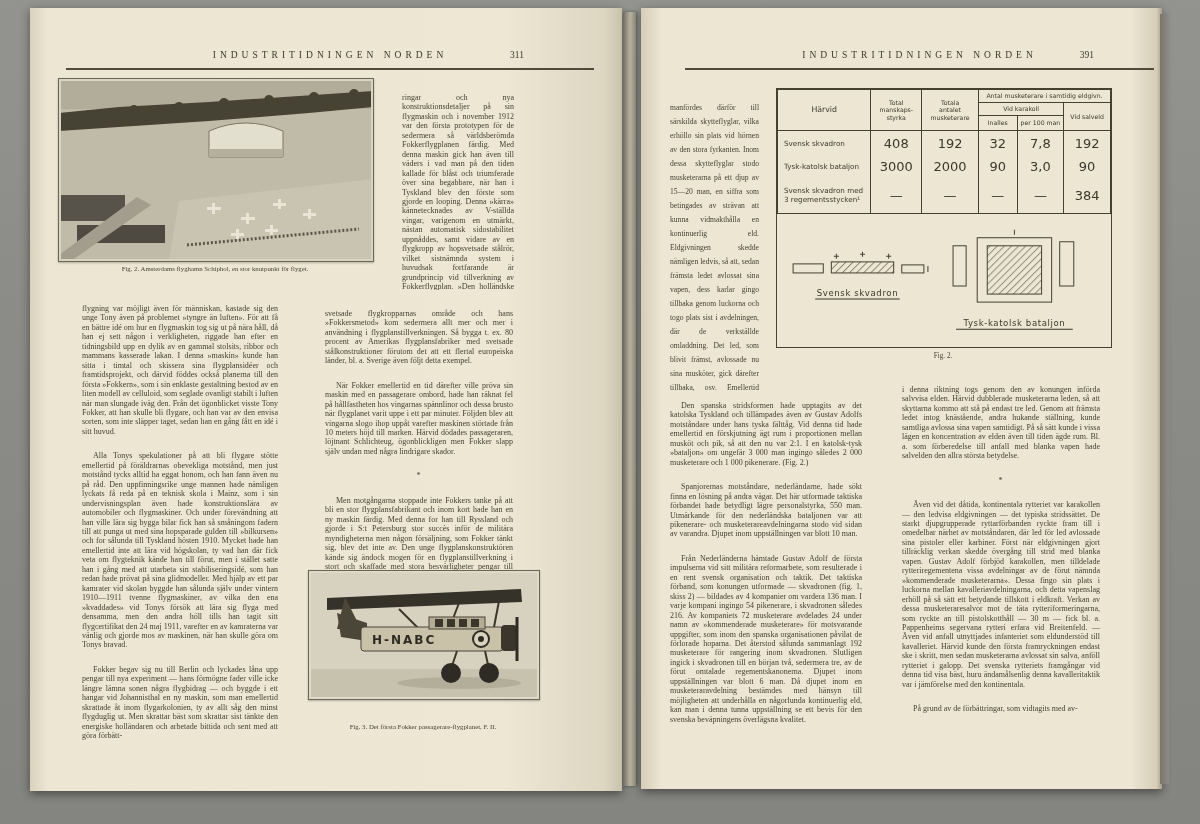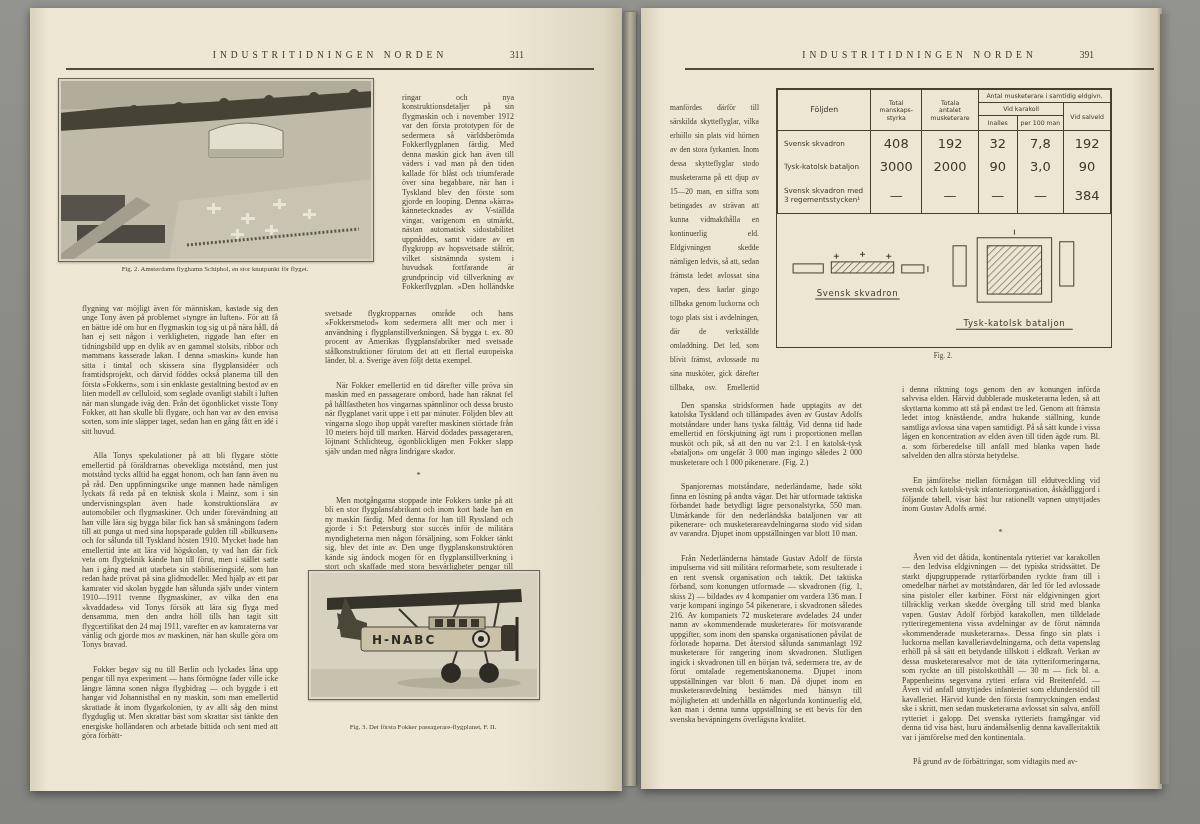--- a/index.html
+++ b/index.html
@@ -150,21 +150,21 @@
         <colgroup>
             <col style="width:92px">
             <col style="width:50px">
             <col style="width:56px">
             <col style="width:38px">
             <col style="width:46px">
             <col style="width:46px">
           </colgroup>
         <tbody>
             <tr>
-          <th rowspan="3" style="font-size:7.8px;">Följden</th>
+          <th rowspan="3" style="font-size:7.8px;">Härvid</th>
           <th rowspan="3">Total
 manskaps-
 styrka</th>
           <th rowspan="3">Totala
 antalet
 musketerare</th>
           <th colspan="3" style="height:10px;">Antal musketerare i samtidig eldgivn.</th>
         </tr>
         <tr>
           <th colspan="2" style="height:10px;">Vid  karakoll</th>
@@ -237,21 +237,20 @@
     </div>
     <div class="figcap" style="left:135px;top:344px;width:334px;">Fig. 2.</div>
 
     <div class="col body-text" style="left:14px;top:378px;width:222px;height:388px;" data-first-indent="true">
         <p>Den spanska stridsformen hade upptagits av det katolska Tyskland och tillämpades även av Gustav Adolfs motståndare under hans tyska fälttåg. Vid denna tid hade emellertid en förskjutning ägt rum i proportionen mellan musköt och pik, så att den nu var 2:1. I en katolsk-tysk »bataljon» om ungefär 3 000 man ingingo således 2 000 musketerare och 1 000 pikenerare. (Fig. 2.)</p>
         <p>Spanjorernas motståndare, nederländarne, hade sökt finna en lösning på andra vägar. Det här utformade taktiska förbandet hade betydligt lägre personalstyrka, 550 man. Utmärkande för den nederländska bataljonen var att pikenerare- och musketerareavdelningarna stodo vid sidan av varandra. Djupet inom uppställningen var blott 10 man.</p>
         <p>Från Nederländerna hämtade Gustav Adolf de första impulserna vid sitt militära reformarbete, som resulterade i en rent svensk organisation och taktik. Det taktiska förband, som konungen utformade — skvadronen (fig. 1, skiss 2) — bildades av 4 kompanier om vardera 136 man. I varje kompani ingingo 54 pikenerare, i skvadronen således 216. Av kompaniets 72 musketerare avdelades 24 under namn av »kommenderade musketerare» för motsvarande uppgifter, som inom den spanska organisationen påvilat de förlorade hoparna. Det återstod sålunda sammanlagt 192 musketerare för rangering inom skvadronen. Slutligen ingick i skvadronen till en början två, sedermera tre, av de förut omtalade regementskanonerna. Djupet inom uppställningen var blott 6 man. Då djupet inom en musketeraravdelning bestämdes med hänsyn till möjligheten att underhålla en någorlunda kontinuerlig eld, kan man i denna tunna uppställning se ett bevis för den svenska beväpningens överlägsna kvalitet.</p>
       </div>
     <div class="col body-text" style="left:246px;top:362px;width:228px;height:404px;" data-first-indent="false">
         <p>i denna riktning togs genom den av konungen införda salvvisa elden. Härvid dubblerade musketerarna leden, så att skyttarna kommo att stå på endast tre led. Genom att främsta ledet intog knästående, andra hukande ställning, kunde samtliga avlossa sina vapen samtidigt. På så sätt kunde i vissa lägen en koncentration av elden även till tiden ägde rum. Bl. a. som förberedelse till anfall med blanka vapen hade salvelden den allra största betydelse.</p>
-        <p>En jämförelse mellan förmågan till eldutveckling vid svensk och katolsk-tysk infanteriorganisation, åskådliggjord i följande tabell, visar bäst hur rationellt vapnen utnyttjades inom Gustav Adolfs armé.</p>
         <p class="star">*</p>
         <p>Även vid det dåtida, kontinentala rytteriet var karakollen — den ledvisa eldgivningen — det typiska stridssättet. De starkt djupgrupperade ryttarförbanden ryckte fram till i omedelbar närhet av motståndaren, där led för led avlossade sina pistoler eller karbiner. Först när eldgivningen gjort tillräcklig verkan skedde övergång till strid med blanka vapen. Gustav Adolf förbjöd karakollen, men tilldelade rytteriregementena vissa avdelningar av de förut nämnda »kommenderade musketerarna». Dessa fingo sin plats i luckorna mellan kavalleriavdelningarna, och detta vapenslag erhöll på så sätt ett betydande tillskott i eldkraft. Verkan av dessa musketeraresalvor mot de täta rytteriformeringarna, som ryckte an till pistolskotthåll — 30 m — fick bl. a. Pappenheims segervana rytteri erfara vid Breitenfeld. — Även vid anfall utnyttjades infanteriet som eldunderstöd till kavalleriet. Härvid kunde den första framryckningen endast ske i skritt, men sedan musketerarna avlossat sin salva, anföll rytteriet i galopp. Det svenska rytteriets framgångar vid denna tid visa bäst, huru ändamålsenlig denna kavalleritaktik var i jämförelse med den kontinentala.</p>
         <p>På grund av de förbättringar, som vidtagits med av-</p>
       </div>
   </div>
 
   <div class="torn-edge"></div>
 </div>
 
 </body></html>

